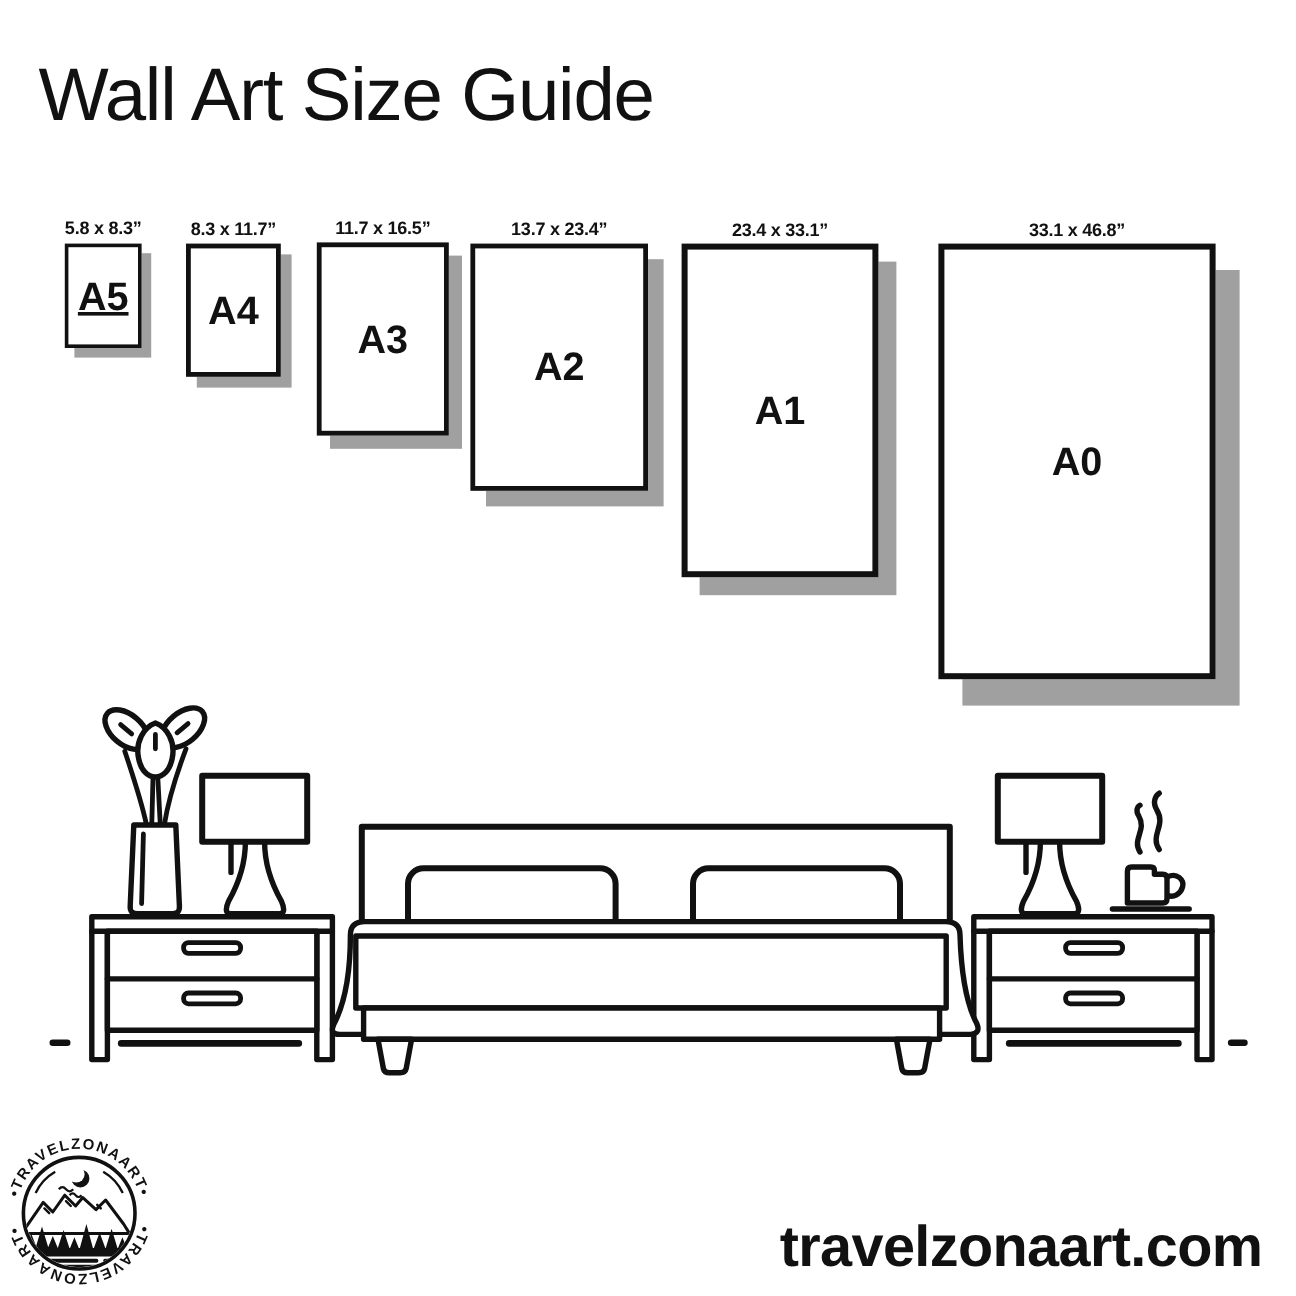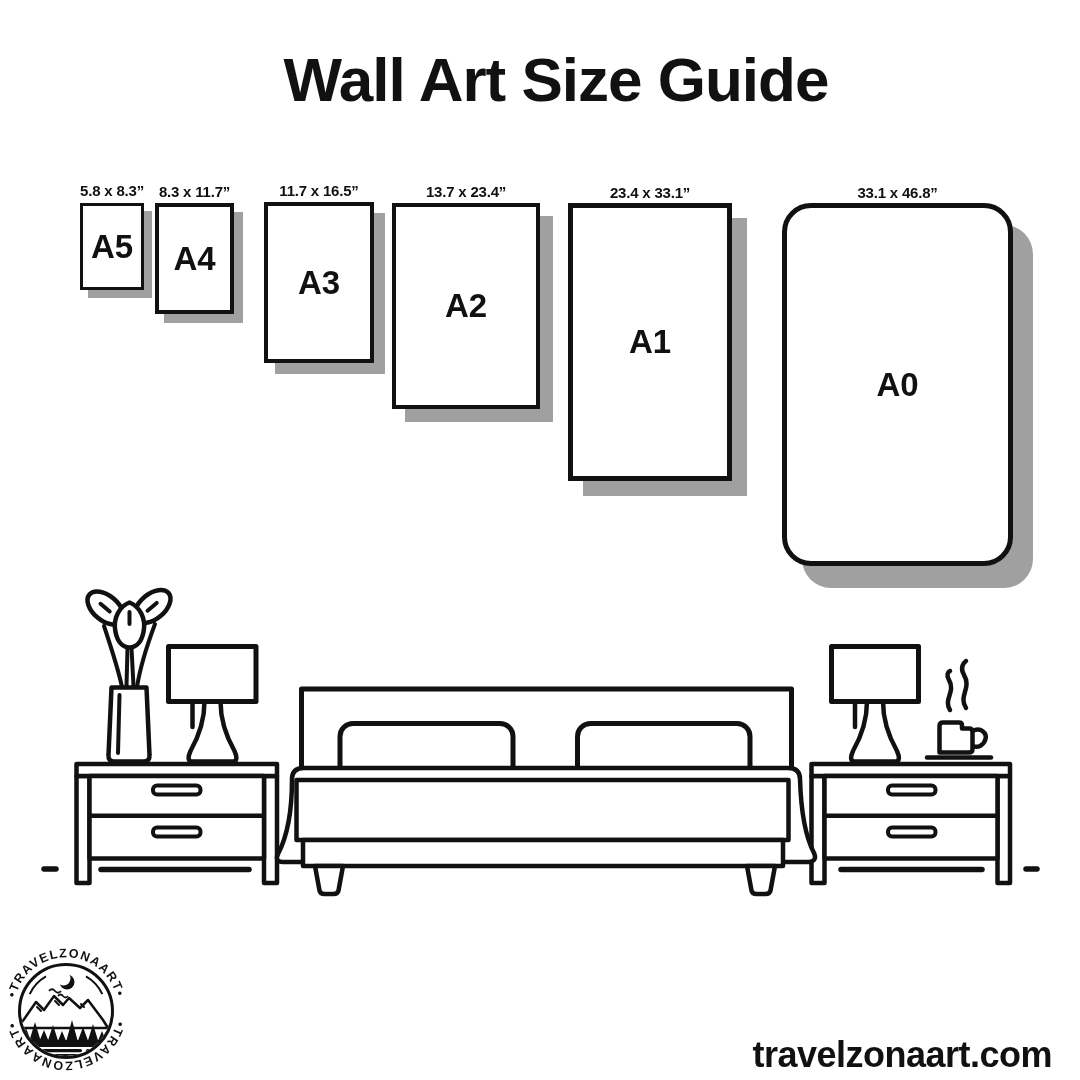--- a/index.html
+++ b/index.html
@@ -7,23 +7,23 @@
   body {
     position: relative;
     background: #ffffff;
     color: #111111;
     font-family: "Liberation Sans", sans-serif;
     overflow: hidden;
   }
   .title {
     position: absolute;
     left: 0; right: 0; top: 44px;
-    text-align: center;
+    text-align: left;
     font-size: 62px;
-    font-weight: 700;
+    font-weight: 400;
     letter-spacing: -1px;
     white-space: nowrap;
     margin-left: 32px;
   }
   .frame {
     position: absolute;
     background: #fff;
     border: 4px solid #111;
     display: flex;
     align-items: center;
@@ -37,33 +37,33 @@
   .frame .dim {
     position: absolute;
     bottom: calc(100% + 7px);
     left: 50%;
     transform: translateX(-50%);
     font-size: 15px;
     font-weight: 700;
     letter-spacing: -0.2px;
     white-space: nowrap;
   }
-  .f-a5 { left:80px;  top:203px; width:64px;  height:87px;  border-width:3px; box-shadow: 8px 8px 0 #a0a0a0; }
+  .f-a5 { left:54px;  top:203px; width:64px;  height:87px;  border-width:3px; box-shadow: 8px 8px 0 #a0a0a0; text-decoration: underline; }
   .f-a4 { left:155px; top:203px; width:79px;  height:111px; box-shadow: 9px 9px 0 #a0a0a0; }
   .f-a3 { left:264px; top:202px; width:110px; height:161px; box-shadow: 11px 11px 0 #a0a0a0; }
   .f-a2 { left:392px; top:203px; width:148px; height:206px; box-shadow: 13px 13px 0 #a0a0a0; }
   .f-a1 { left:568px; top:203px; width:164px; height:278px; border-width:5px; box-shadow: 15px 15px 0 #a0a0a0; }
-  .f-a0 { left:782px; top:203px; width:231px; height:363px; border-width:5px; box-shadow: 20px 22px 0 #a0a0a0; border-radius: 29px; }
+  .f-a0 { left:782px; top:203px; width:231px; height:363px; border-width:5px; box-shadow: 20px 22px 0 #a0a0a0; }
   .scene-svg { position: absolute; left:0; top:0; }
   .logo-svg { position: absolute; left:4px; top:936px; }
   .website {
     position: absolute;
     right: 28px;
-    top: 1034px;
-    font-size: 36px;
+    top: 1012px;
+    font-size: 48px;
     font-weight: 700;
     letter-spacing: -0.5px;
     white-space: nowrap;
   }
 </style>
 </head>
 <body>
 
 <h1 class="title">Wall Art Size Guide</h1>
 

